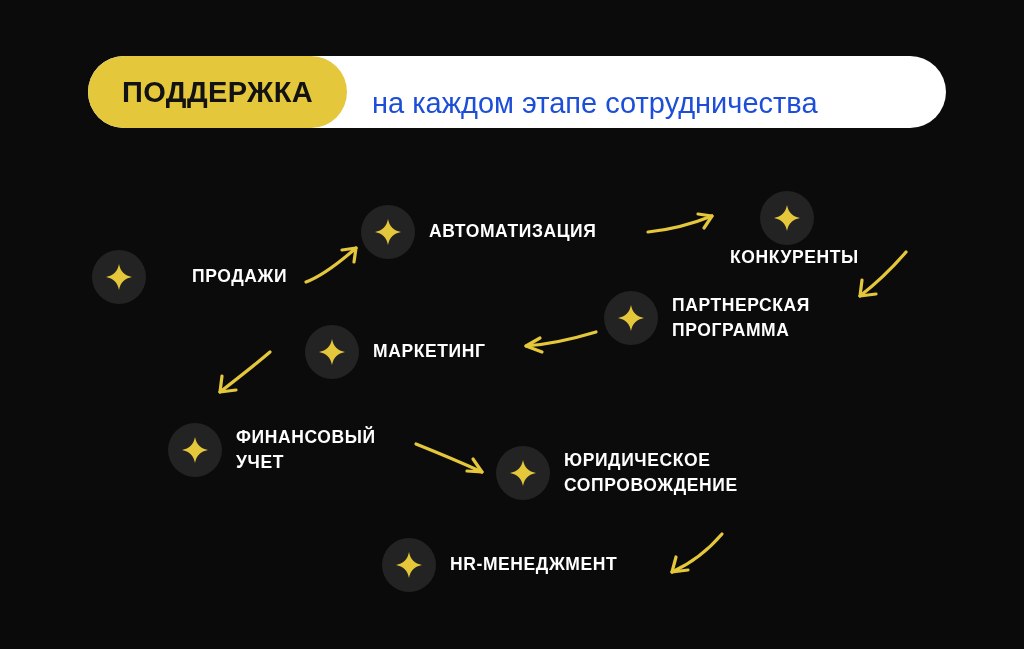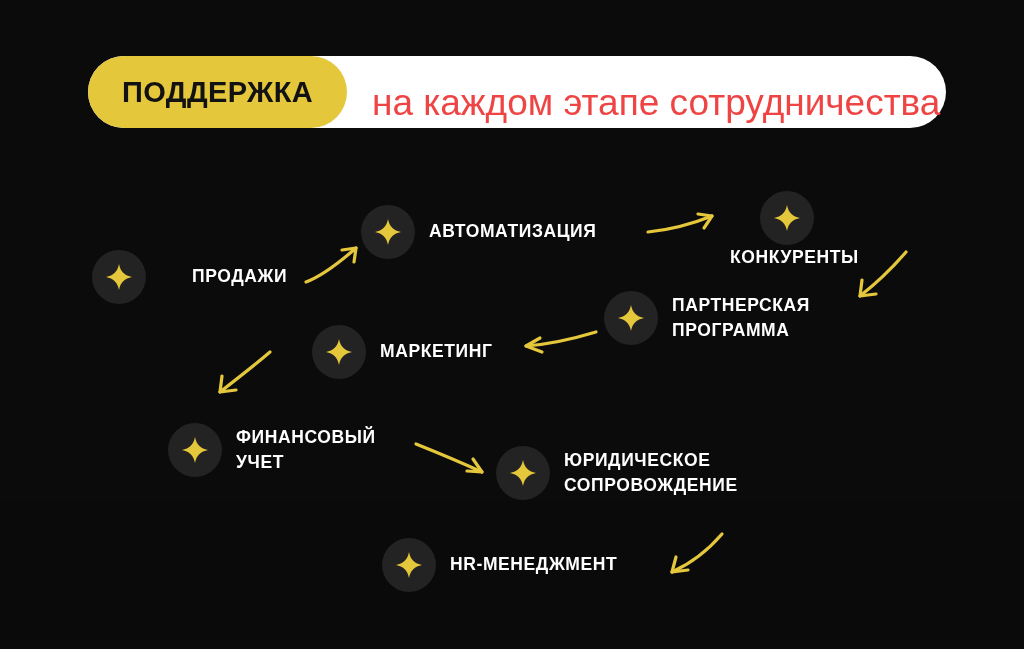--- a/index.html
+++ b/index.html
@@ -58,22 +58,22 @@
   }
   .header-rest {
     position: absolute;
     left: 284px;
     top: 0;
     height: 72px;
     display: flex;
     align-items: center;
   }
   .header-rest-text {
-    color: #ef4444;
-    font-size: 37px;
+    color: #1d4ed8;
+    font-size: 29px;
     font-weight: normal;
     white-space: nowrap;
     margin-top: 22px;
   }
 
   
   .node {
     position: absolute;
     display: flex;
     align-items: center;
@@ -185,21 +185,21 @@
   <div class="node" style="left:604px; top:291px;">
     <div class="node-badge">
       <svg class="spark" width="26" height="26" viewBox="0 0 26 26">
         <path d="M13 0 C 14.3 7.3, 18.7 11.7, 26 13 C 18.7 14.3, 14.3 18.7, 13 26 C 11.7 18.7, 7.3 14.3, 0 13 C 7.3 11.7, 11.7 7.3, 13 0 Z" fill="#e5c73c"></path>
       </svg>
     </div>
     <div class="node-label">ПАРТНЕРСКАЯ
 ПРОГРАММА</div>
   </div>
 
-  <div class="node" style="left:312px; top:325px;justify-content:space-between;">
+  <div class="node" style="left:305px; top:325px;justify-content:space-between;">
     <div class="node-badge">
       <svg class="spark" width="26" height="26" viewBox="0 0 26 26">
         <path d="M13 0 C 14.3 7.3, 18.7 11.7, 26 13 C 18.7 14.3, 14.3 18.7, 13 26 C 11.7 18.7, 7.3 14.3, 0 13 C 7.3 11.7, 11.7 7.3, 13 0 Z" fill="#e5c73c"></path>
       </svg>
     </div>
     <div class="node-label">МАРКЕТИНГ</div>
   </div>
 
   <div class="node" style="left:168px; top:423px;">
     <div class="node-badge">

